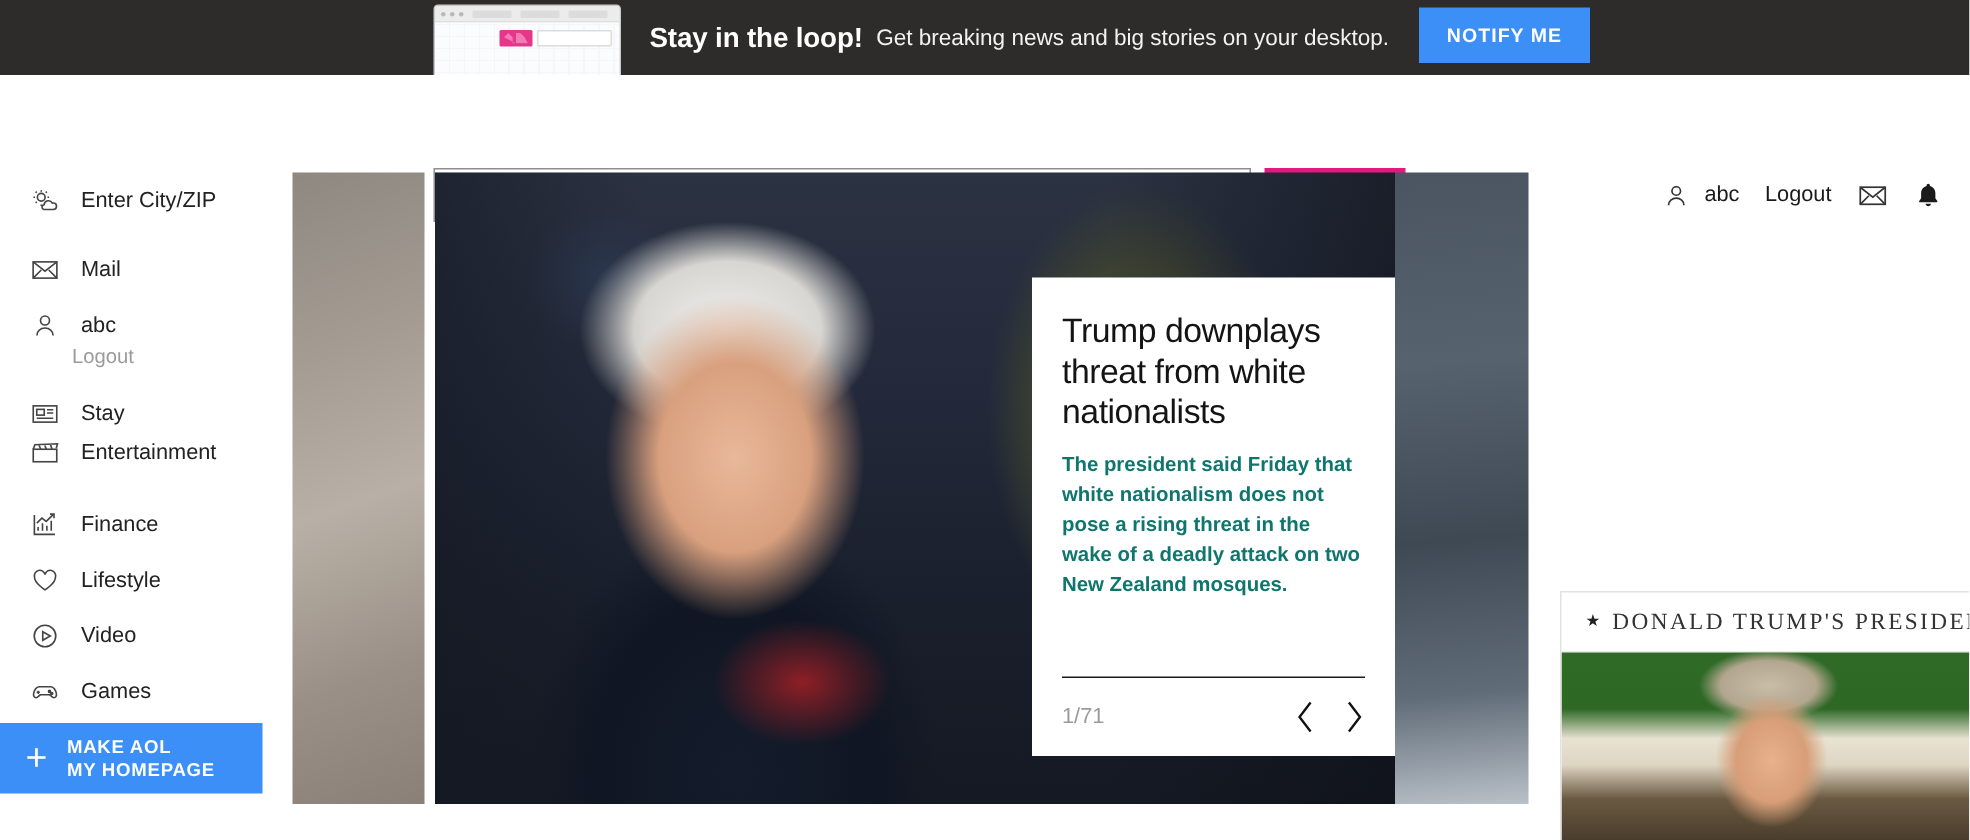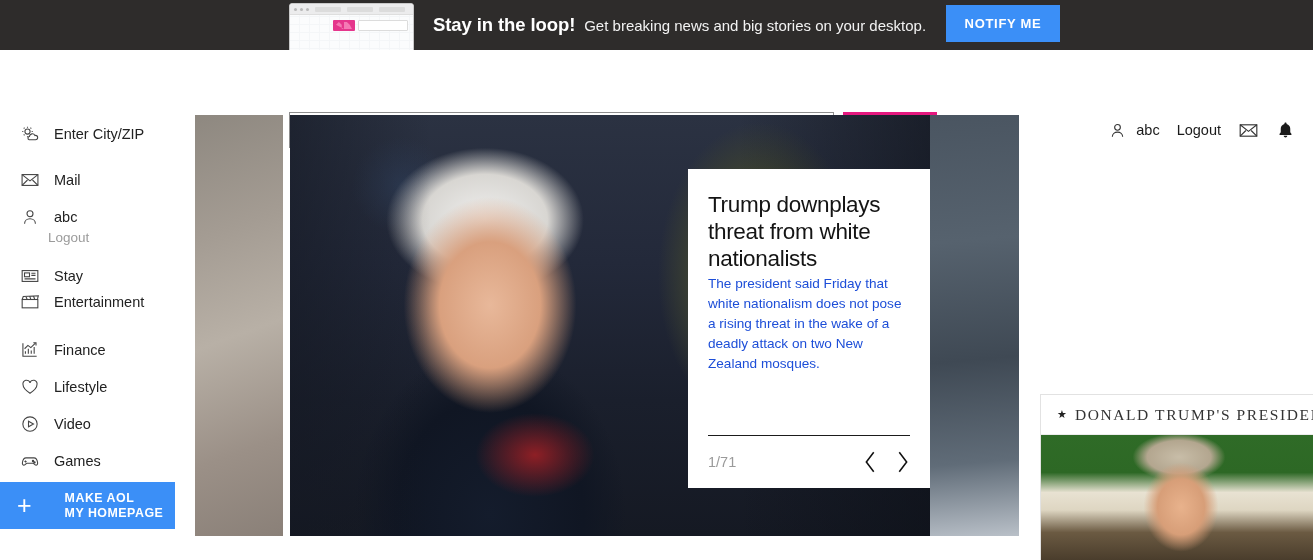--- a/index.html
+++ b/index.html
@@ -73,21 +73,21 @@
   .nav-item { position:absolute; left:20px; display:flex; align-items:center; gap:14px;
     cursor:pointer; height:22px; }
   .nav-label { font-size:14.5px; color:#222; white-space:nowrap; }
   .nav-sub { position:absolute; left:48px; font-size:13.5px; color:#9b9b9b; cursor:pointer; }
   .homepage-cta {
     position:absolute; left:0; top:367px; width:175px; height:47px;
     background:#3b8ff7; color:#fff; display:flex; align-items:center; gap:13px;
     padding-left:17px; cursor:pointer; border:none; font-family:inherit; text-align:left;
   }
   .cta-plus { font-size:25px; font-weight:300; line-height:1; }
-  .cta-lines { font-size:12.4px; font-weight:bold; letter-spacing:.5px; line-height:15px;margin-left:20px; }
+  .cta-lines { font-size:12.4px; font-weight:bold; letter-spacing:.5px; line-height:15px; }
 
   
   .thumb-left { position:absolute; left:195px; top:115px; width:88px; height:421px;
     background:linear-gradient(160deg,#8e8880 0%,#a49c93 28%,#b8b0a6 52%,#9b9087 78%,#8a8078 100%); cursor:pointer; }
   .hero { position:absolute; left:290px; top:115px; width:640px; height:421px;
     overflow:hidden; cursor:pointer;
     background:
       radial-gradient(ellipse 120px 150px at 200px 190px, #e8b89a 0%, #d9a07e 42%, rgba(200,150,115,0) 72%),
       radial-gradient(ellipse 130px 95px at 195px 105px, #efefee 0%, #d8d6d2 48%, rgba(190,188,183,0) 76%),
       radial-gradient(ellipse 85px 60px at 245px 340px, #8e1f25 0%, rgba(120,28,33,0) 70%),
@@ -95,25 +95,25 @@
       radial-gradient(ellipse 120px 180px at 470px 160px, #4e5340 0%, #3c4132 55%, rgba(55,60,45,0) 85%),
       radial-gradient(ellipse 60px 60px at 110px 70px, #2d3a52 0%, rgba(40,52,74,0) 80%),
       linear-gradient(180deg,#2b3242 0%,#23293a 35%,#1a1f2c 68%,#151923 100%);
   }
   .hero-shade { position:absolute; inset:0;
     background:linear-gradient(90deg, rgba(20,24,34,.55) 0%, rgba(0,0,0,0) 22%, rgba(0,0,0,0) 70%, rgba(12,15,22,.55) 100%); }
   .thumb-right { position:absolute; left:930px; top:115px; width:89px; height:421px;
     background:linear-gradient(175deg,#4a5561 0%,#56626e 30%,#3f4954 58%,#606c78 82%,#b9c0c8 100%); cursor:pointer; }
 
   
-  .card { position:absolute; left:688px; top:169px; width:242px; height:319px;
+  .card { position:absolute; left:688px; top:185px; width:242px; height:319px;
     background:#fff; padding:22px 22px 12px 20px; }
   .card-title { font-size:22.5px; line-height:27px; color:#141414; letter-spacing:-.3px;
     cursor:pointer; font-weight:normal; }
-  .card-body { margin-top:2px; font-size:13.6px; line-height:20px; color:#1d4ed8; }
+  .card-body { margin-top:12px; font-size:13.6px; line-height:20px; color:#0f766e;font-weight:bold; }
   .card-link { display:block; margin-top:1px; font-size:13.6px; line-height:20px;
     color:#1f8fe0; cursor:pointer; text-decoration:none; }
   .card-rule { position:absolute; left:20px; bottom:52px; width:202px; height:1px; background:#1b1b1b; }
   .card-foot { position:absolute; left:20px; bottom:14px; width:202px;
     display:flex; align-items:center; justify-content:space-between; }
   .counter { font-size:14.5px; color:#9a9a9a; }
   .arrows { display:flex; align-items:center; gap:17px; }
   .arrow { cursor:pointer; display:block; }
 
   

